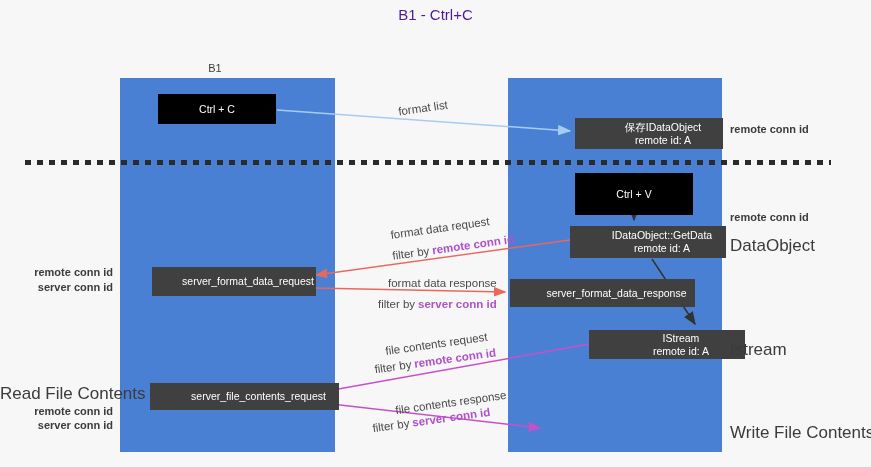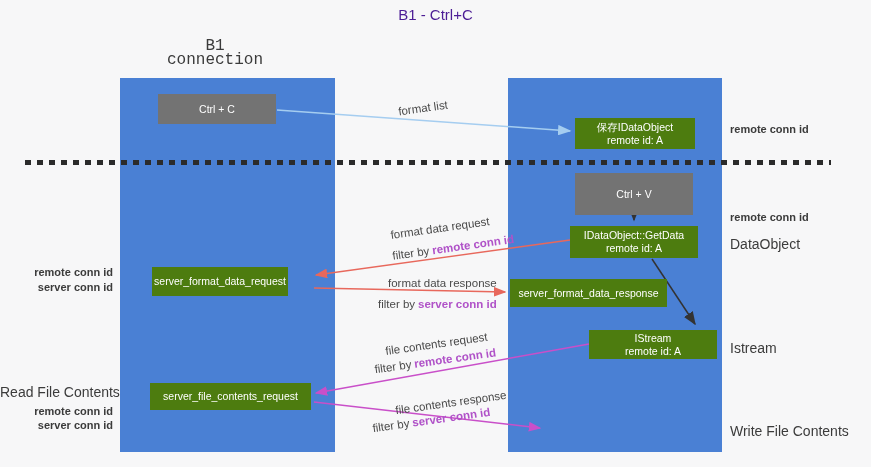--- a/index.html
+++ b/index.html
@@ -2,37 +2,37 @@
 <html><head>
 <meta charset="utf-8">
 <style>
   html,body{margin:0;padding:0;}
   body{background:#f7f7f8;font-family:"Liberation Sans", sans-serif;}
   .canvas{position:relative;width:871px;height:467px;background:#f7f7f8;overflow:hidden;}
 
   .page-title{position:absolute;left:0;top:5px;width:871px;text-align:center;
     font-size:15px;color:#4c1d95;line-height:20px;}
 
-  .col-header{position:absolute;top:39px;width:190px;text-align:center;
-    font-size:16px;color:#3b3b3b;line-height:14px;font-family:Liberation Mono, monospace;}
+  .col-header{position:absolute;top:61px;width:190px;text-align:center;
+    font-size:11px;color:#3b3b3b;line-height:14px;}
   .col-header.b1{left:120px;}
   .col-header.a1{left:520px;}
 
   .column{position:absolute;top:78px;height:374px;background:#4a80d4;z-index:1;}
   .column.left{left:120px;width:215px;}
   .column.right{left:508px;width:214px;}
 
   .divider{position:absolute;left:25px;top:160px;width:806px;height:5px;z-index:3;
     background:repeating-linear-gradient(to right,#2b2b2b 0 6px,transparent 6px 12px);}
 
   .node{position:absolute;display:flex;flex-direction:column;align-items:center;
     justify-content:center;color:#ffffff;font-size:10.5px;line-height:13px;
     text-align:center;z-index:3;white-space:nowrap;}
-  .node.green{background:#737373;}
-  .node.orange{background:#4d7c0f;}
+  .node.green{background:#000000;}
+  .node.orange{background:#404040;padding-left:28px;}
 
   .n-ctrl-c{left:158px;top:94px;width:118px;height:30px;}
   .n-save{left:575px;top:118px;width:120px;height:31px;}
   .n-ctrl-v{left:575px;top:173px;width:118px;height:42px;}
   .n-getdata{left:570px;top:226px;width:128px;height:32px;}
   .n-fmt-resp{left:510px;top:279px;width:157px;height:28px;}
   .n-istream{left:589px;top:330px;width:128px;height:29px;}
   .n-file-resp{left:545px;top:416px;width:160px;height:27px;}
   .n-fmt-req{left:152px;top:267px;width:136px;height:29px;}
   .n-file-req{left:150px;top:383px;width:161px;height:27px;}
@@ -51,21 +51,21 @@
   .fl-fds{left:388px;top:277px;width:100px;}
   .fl-fds-filter{left:378px;top:298px;width:108px;}
   .fl-fcr{left:385px;top:338px;width:100px;}
   .fl-fcr-filter{left:374px;top:355px;width:120px;}
   .fl-fcs{left:395px;top:397px;width:105px;}
   .fl-fcs-filter{left:372px;top:414px;width:118px;}
 
   .side-label{position:absolute;font-size:11px;white-space:nowrap;z-index:4;color:#3b3b3b;}
   .side-left{left:0;width:113px;text-align:right;}
   .side-right{left:730px;text-align:left;}
-  .plain{font-size:14px;}
+  .plain{font-size:17px;}
 
   .sl-remote-1{top:266px;}
   .sl-server-1{top:281px;}
   .sl-read{top:384px;}
   .sl-remote-2{top:405px;}
   .sl-server-2{top:419px;}
   .sr-remote-top{top:123px;}
   .sr-remote-mid{top:211px;}
   .sr-dataobject{top:236px;}
   .sr-istream{top:340px;}

